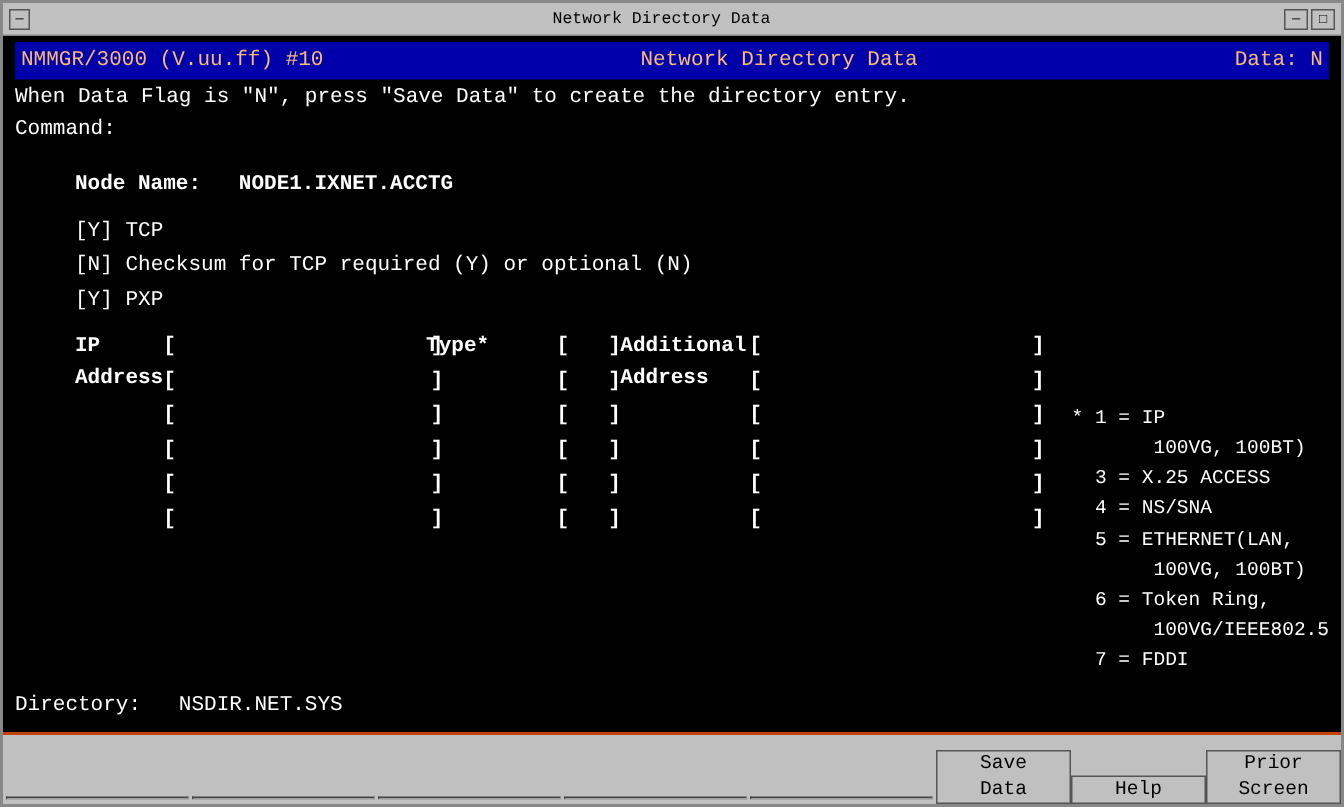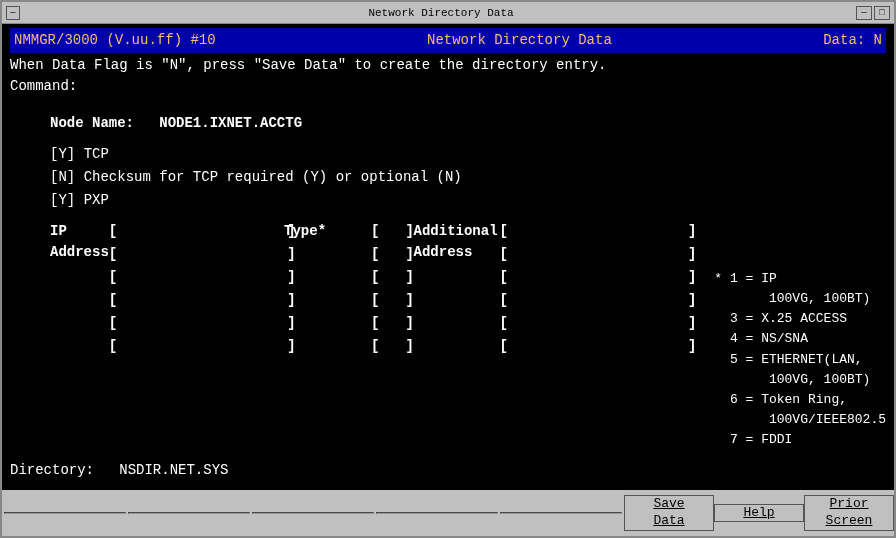--- a/index.html
+++ b/index.html
@@ -152,24 +152,23 @@
       border: none;
     }
     .directory-line {
       margin-top: 10px;
       color: #fff;
     }
     .bottom-toolbar {
       height: 48px;
       background: #c0c0c0;
       display: flex;
-      align-items: center;
-      border-top: 2px solid #000000;
+      align-items: flex-end;
+      border-top: 2px solid #c2410c;
       flex-shrink: 0;
-      text-decoration: underline;
     }
     .toolbar-btn {
       width: 90px;
       background: #c0c0c0;
       border: 1px solid #555;
       border-right: 1px solid #555;
       display: flex;
       align-items: center;
       justify-content: center;
       cursor: pointer;

